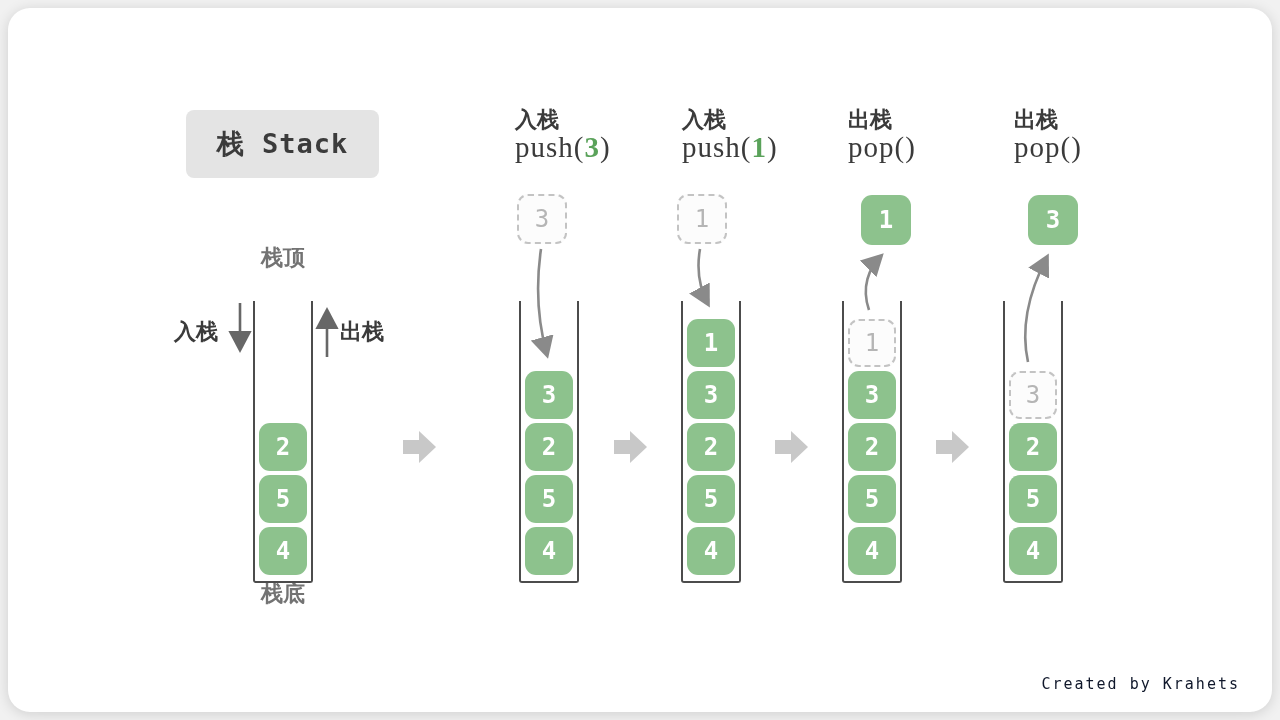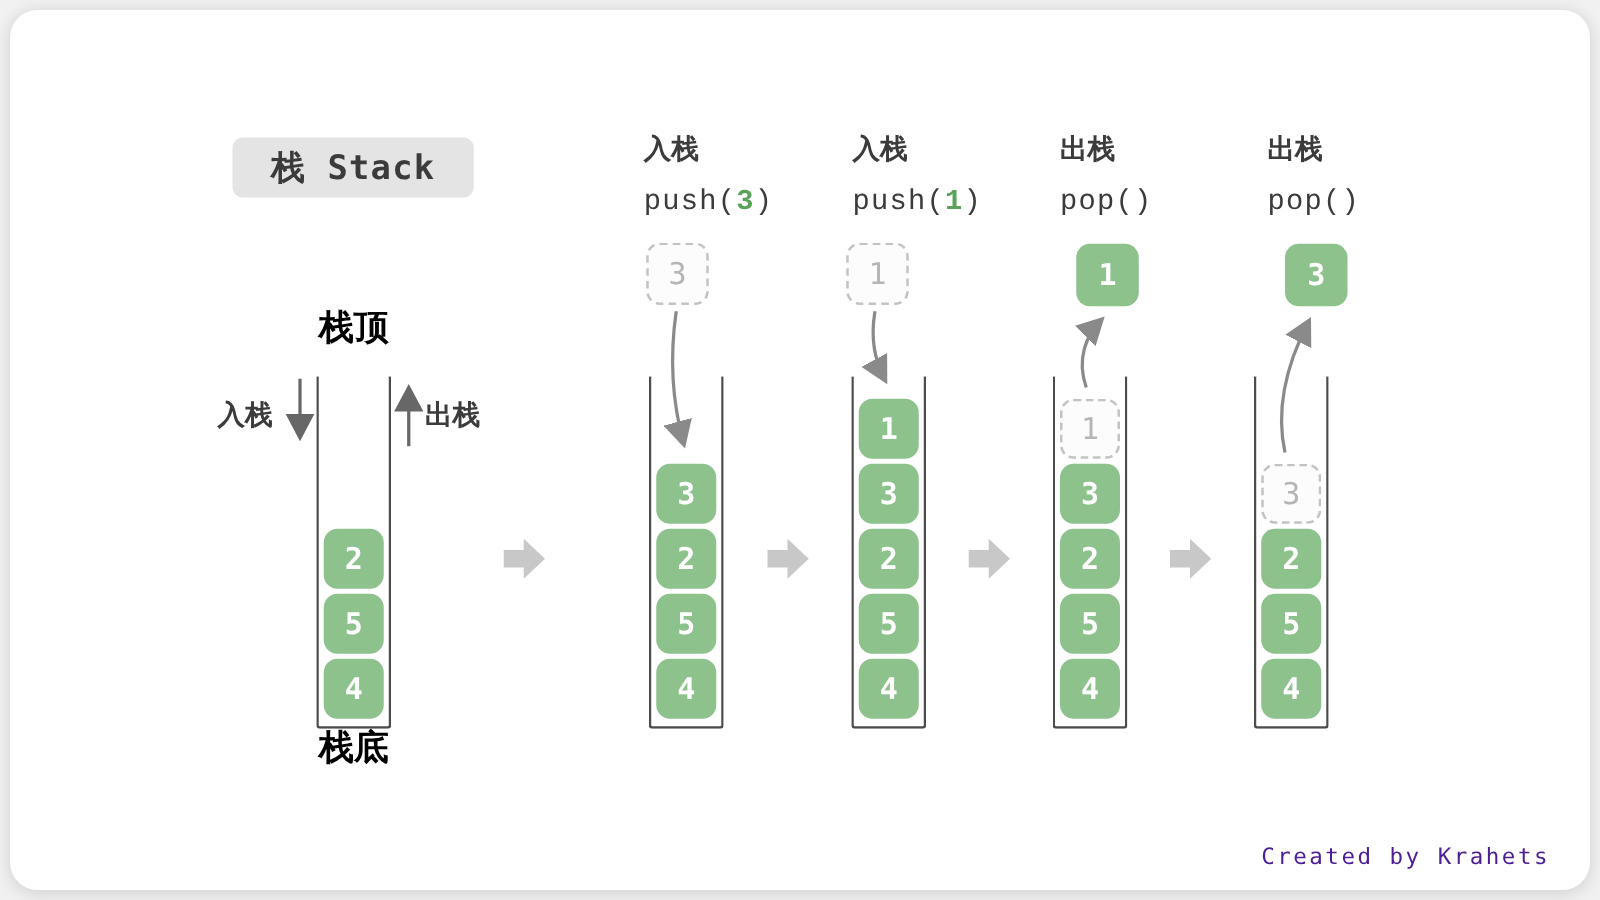--- a/index.html
+++ b/index.html
@@ -9,39 +9,39 @@
     font-family:"DejaVu Sans", sans-serif;
     overflow:hidden;
   }
   #app{position:relative;width:1280px;height:720px;}
   .card{
     position:absolute;left:8px;top:8px;width:1264px;height:704px;
     background:#ffffff;border-radius:22px;
     box-shadow:0 2px 14px rgba(0,0,0,0.14);
   }
   .title-badge{
-    position:absolute;left:186px;top:110px;width:193px;height:48px;
+    position:absolute;left:186px;top:110px;width:193px;height:68px;
     background:#e4e4e4;border-radius:8px;
     display:flex;align-items:center;justify-content:center;
     font-family:"DejaVu Sans Mono","DejaVu Sans",monospace;
     font-size:27px;font-weight:bold;color:#3b3b3b;letter-spacing:1px;
   }
   .pos-label{
     position:absolute;width:60px;text-align:center;
-    font-size:28px;font-weight:bold;color:#000000;
+    font-size:22px;font-weight:bold;color:#737373;
   }
   .side-label{
     position:absolute;font-size:22px;font-weight:bold;color:#3b3b3b;
   }
   .op{position:absolute;top:107px;}
   .op-cn{font-size:22px;font-weight:bold;color:#3b3b3b;line-height:26px;}
   .op-code{
-    margin-top:15px;
-    font-family:Liberation Mono, monospace;
-    font-size:23px;color:#3b3b3b;letter-spacing:1px;line-height:26px;
+    margin-top:1px;
+    font-family:Liberation Serif, serif;
+    font-size:29px;color:#3b3b3b;letter-spacing:1px;line-height:26px;
   }
   .op-code .num{color:#5aa25a;font-weight:bold;}
   .stack{
     position:absolute;top:301px;width:60px;height:282px;
     border-left:2px solid #4c4c4c;border-right:2px solid #4c4c4c;
     border-bottom:2px solid #4c4c4c;border-radius:0 0 3px 3px;
     box-sizing:border-box;
     display:flex;flex-direction:column;align-items:center;
     justify-content:flex-end;gap:4px;padding-bottom:6px;
   }
@@ -64,21 +64,21 @@
     font-size:24px;font-weight:bold;color:#ffffff;
   }
   .float-box.ghost{
     background:#fcfcfc;border:2px dashed #c3c3c3;color:#b5b5b5;
     font-weight:normal;
   }
   svg.overlay{position:absolute;left:0;top:0;pointer-events:none;}
   .watermark{
     position:absolute;right:40px;top:675px;
     font-family:"DejaVu Sans Mono","Liberation Mono",monospace;
-    font-size:18px;color:#4c1d95;letter-spacing:2px;
+    font-size:15px;color:#0f172a;letter-spacing:2px;
   }
 </style>
 </head>
 <body>
 
 <div id="app">
   <div class="card"></div>
 
   <div class="title-badge">
     <span>栈 Stack</span>

